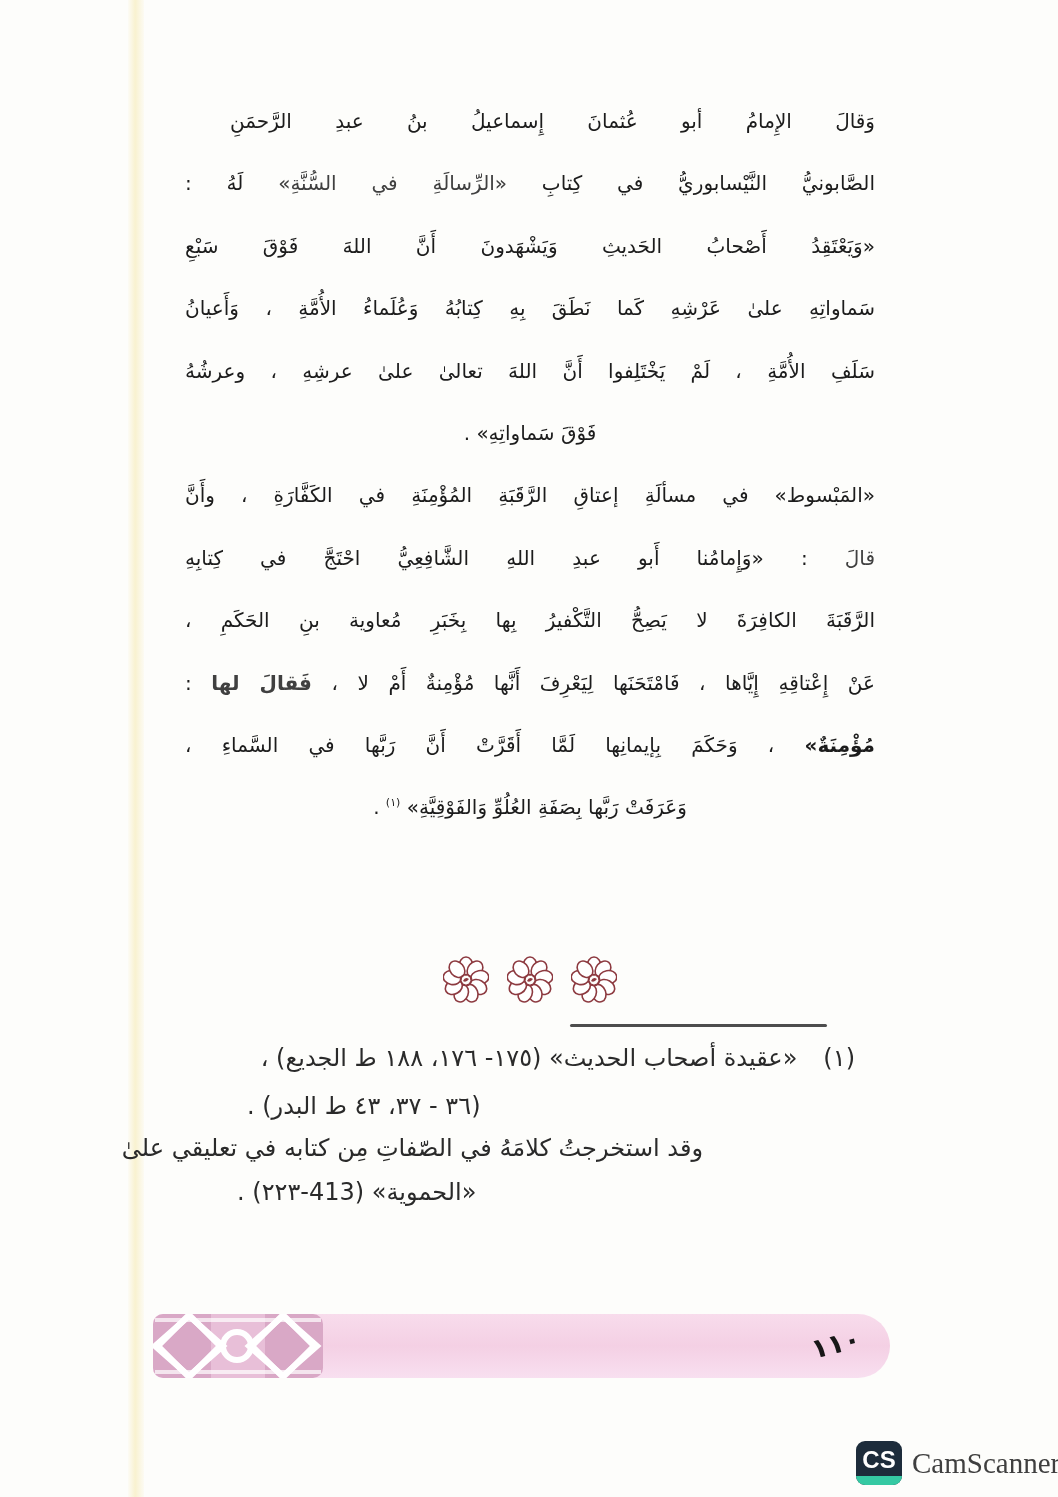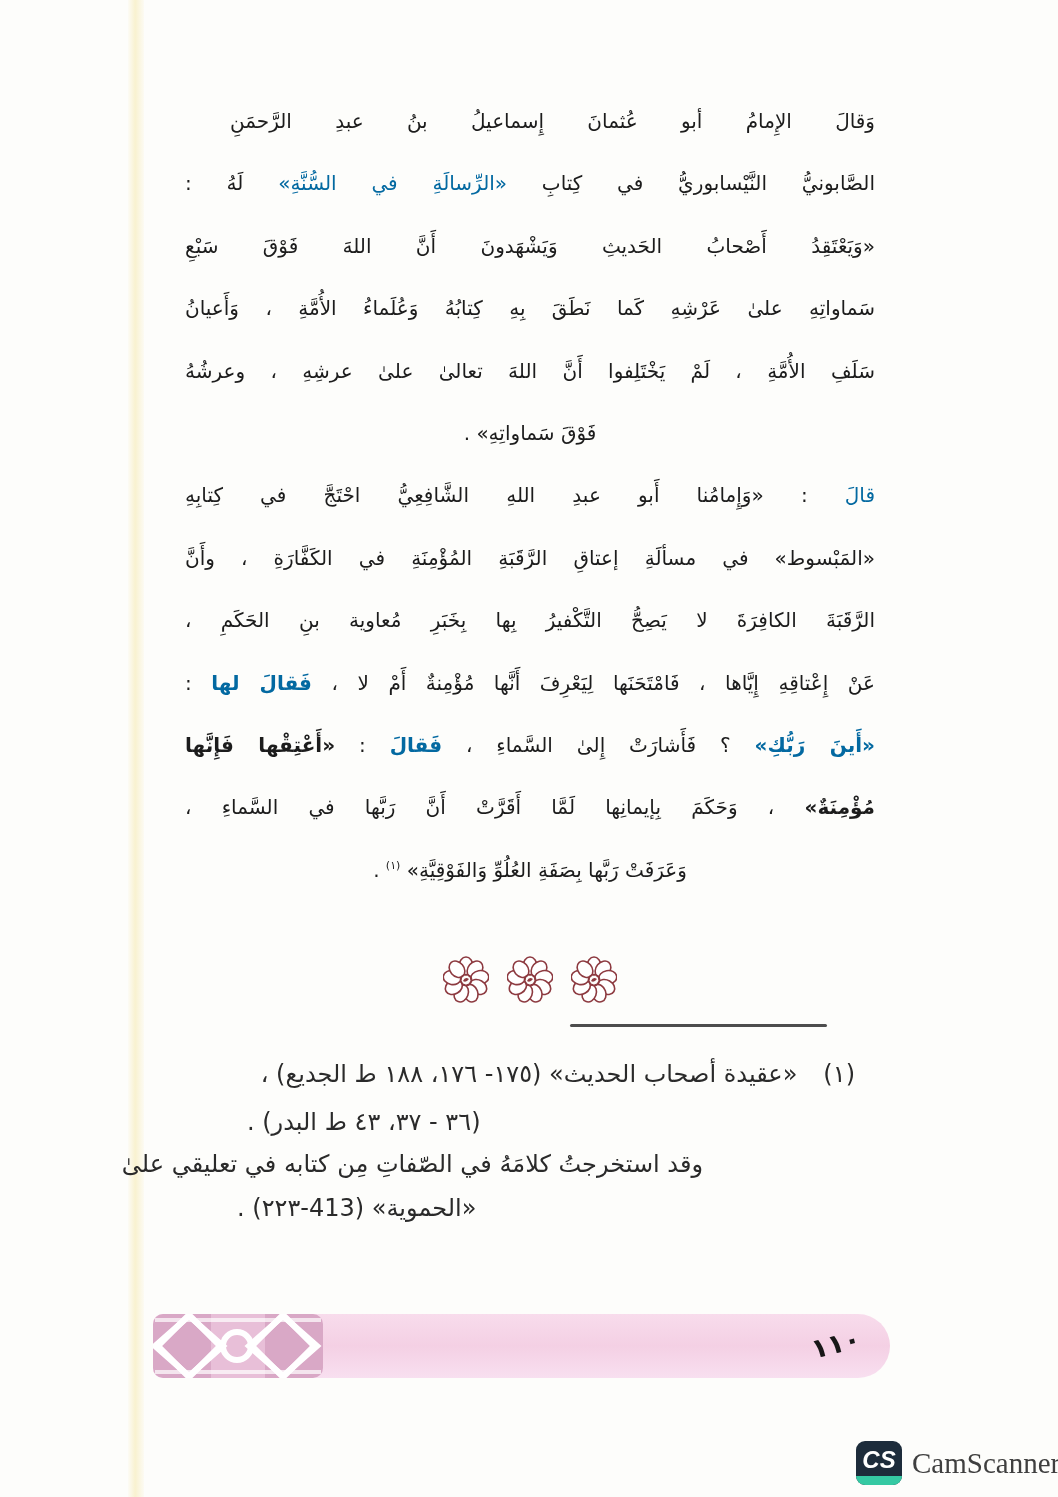--- a/index.html
+++ b/index.html
@@ -19,39 +19,39 @@
     position:absolute;left:185px;top:90px;width:690px;
     direction:rtl;
     color:#1c1c1c;
     font-size:20px;
     line-height:62.4px;
   }
   .line{height:62.4px;white-space:nowrap;}
   .line.j{text-align:justify;text-align-last:justify;white-space:normal;}
   .line.end{text-align:center;}
   .line:first-child{padding-left:45px;}
-  .red{color:#0369a1;}
+  .red{color:#404040;}
   .bold{font-weight:bold;}
   .sup{font-size:0.55em;vertical-align:super;line-height:0;}
   
   .rosette-row{
     position:absolute;left:185px;top:952px;width:690px;height:56px;
     display:flex;justify-content:center;align-items:center;gap:18px;
   }
   
   .fn-sep{
     position:absolute;left:570px;top:1024px;width:257px;height:3px;
     background:#4d4d4d;border-radius:2px;
   }
   
   .fn-col{
     position:absolute;left:185px;top:0;width:690px;direction:rtl;
     color:#2a2a2a;font-size:24px;line-height:32px;
   }
-  .fn-line{position:absolute;white-space:nowrap;margin-top:16px;}
+  .fn-line{position:absolute;white-space:nowrap;}
   .fn-line .fn-marker{margin-left:26px;}
   .fn-1{top:1042px;right:20px;}
   .fn-2{top:1090px;left:62px;text-align:right;}
   .fn-3{top:1132px;right:172px;}
   .fn-4{top:1176px;left:52px;}
   
   .footer-band{
     position:absolute;left:153px;top:1314px;width:737px;height:64px;
     background:linear-gradient(to bottom, #f8dcec, #f4d0e4 50%, #f8dff0);
     border-radius:10px 33px 33px 10px;
@@ -70,21 +70,20 @@
   }
   .cam-icon{
     position:relative;width:46px;height:44px;border-radius:9px;
     background:#1d2c3b;overflow:hidden;flex:0 0 auto;
   }
   .cam-icon .cs{
     position:absolute;top:1px;left:0;width:100%;height:35px;
     display:flex;align-items:center;justify-content:center;
     color:#ffffff;font-weight:bold;font-size:24px;
     font-family:"Liberation Sans",sans-serif;
-    font-style:italic;
   }
   .cam-icon .teal{
     position:absolute;bottom:0;left:0;width:100%;height:9px;background:#35c9a3;
   }
   .cam-name{
     font-family:"Liberation Serif",serif;
     font-size:29px;color:#3f3f3f;white-space:nowrap;
   }
 </style>
 </head>
@@ -92,25 +91,24 @@
 
 <div class="page-edge"></div>
 
 <div class="body-col">
     <div class="line j"><span>وَقالَ الإِمامُ أبو عُثمانَ إِسماعيلُ بنُ عبدِ الرَّحمَنِ</span></div>
     <div class="line j"><span>الصَّابونيُّ النَّيْسابوريُّ في كِتابِ </span><span class="red">«الرِّسالَةِ في السُّنَّةِ»</span><span> لَهُ :</span></div>
     <div class="line j"><span>«وَيَعْتَقِدُ أَصْحابُ الحَديثِ وَيَشْهَدونَ أَنَّ اللهَ فَوْقَ سَبْعِ</span></div>
     <div class="line j"><span>سَماواتِهِ علىٰ عَرْشِهِ كَما نَطَقَ بِهِ كِتابُهُ وَعُلَماءُ الأُمَّةِ ، وَأَعيانُ</span></div>
     <div class="line j"><span>سَلَفِ الأُمَّةِ ، لَمْ يَخْتَلِفوا أَنَّ اللهَ تعالىٰ علىٰ عرشِهِ ، وعرشُهُ</span></div>
     <div class="line end"><span>فَوْقَ سَماواتِهِ» .</span></div>
+    <div class="line j"><span>«المَبْسوط» في مسألَةِ إعتاقِ الرَّقَبَةِ المُؤْمِنَةِ في الكَفَّارَةِ ، وأَنَّ</span></div>
     <div class="line j"><span class="red">قالَ</span><span> : «وَإِمامُنا أَبو عبدِ اللهِ الشَّافِعِيُّ احْتَجَّ في كِتابِهِ</span></div>
-    <div class="line j"><span>«المَبْسوط» في مسألَةِ إعتاقِ الرَّقَبَةِ المُؤْمِنَةِ في الكَفَّارَةِ ، وأَنَّ</span></div>
     <div class="line j"><span>الرَّقَبَةَ الكافِرَةَ لا يَصِحُّ التَّكْفيرُ بِها بِخَبَرِ مُعاوية بنِ الحَكَمِ ،</span></div>
     <div class="line j"><span>عَنْ إِعْتاقِهِ إِيَّاها ، فَامْتَحَنَها لِيَعْرِفَ أَنَّها مُؤْمِنةٌ أَمْ لا ، </span><span class="red bold">فَقالَ لها</span><span> :</span></div>
-    <div class="line j"><span class="red bold">«أَينَ رَبُّكِ»</span><span> ؟ فَأَشارَتْ إِلىٰ السَّماءِ ، </span><span class="red bold">فَقالَ</span><span> : </span><span class="bold">«أَعْتِقْها فَإِنَّها</span></div>
     <div class="line j"><span class="bold">مُؤْمِنَةٌ»</span><span> ، وَحَكَمَ بِإيمانِها لَمَّا أَقَرَّتْ أَنَّ رَبَّها في السَّماءِ ،</span></div>
     <div class="line end"><span>وَعَرَفَتْ رَبَّها بِصَفَةِ العُلُوِّ وَالفَوْقِيَّةِ» </span><span class="sup">(١)</span><span> .</span></div>
   </div>
 
 <div class="rosette-row">
     <svg width="46" height="50" viewBox="-23 -25 46 50" style="display: block;">
   <g stroke="#8d3a40" stroke-width="1.6" fill="#ffffff">
     <g id="petals">
           <ellipse cx="0" cy="-14" rx="7" ry="9" transform="rotate(0)"></ellipse>
           <ellipse cx="0" cy="-14" rx="7" ry="9" transform="rotate(40)"></ellipse>

